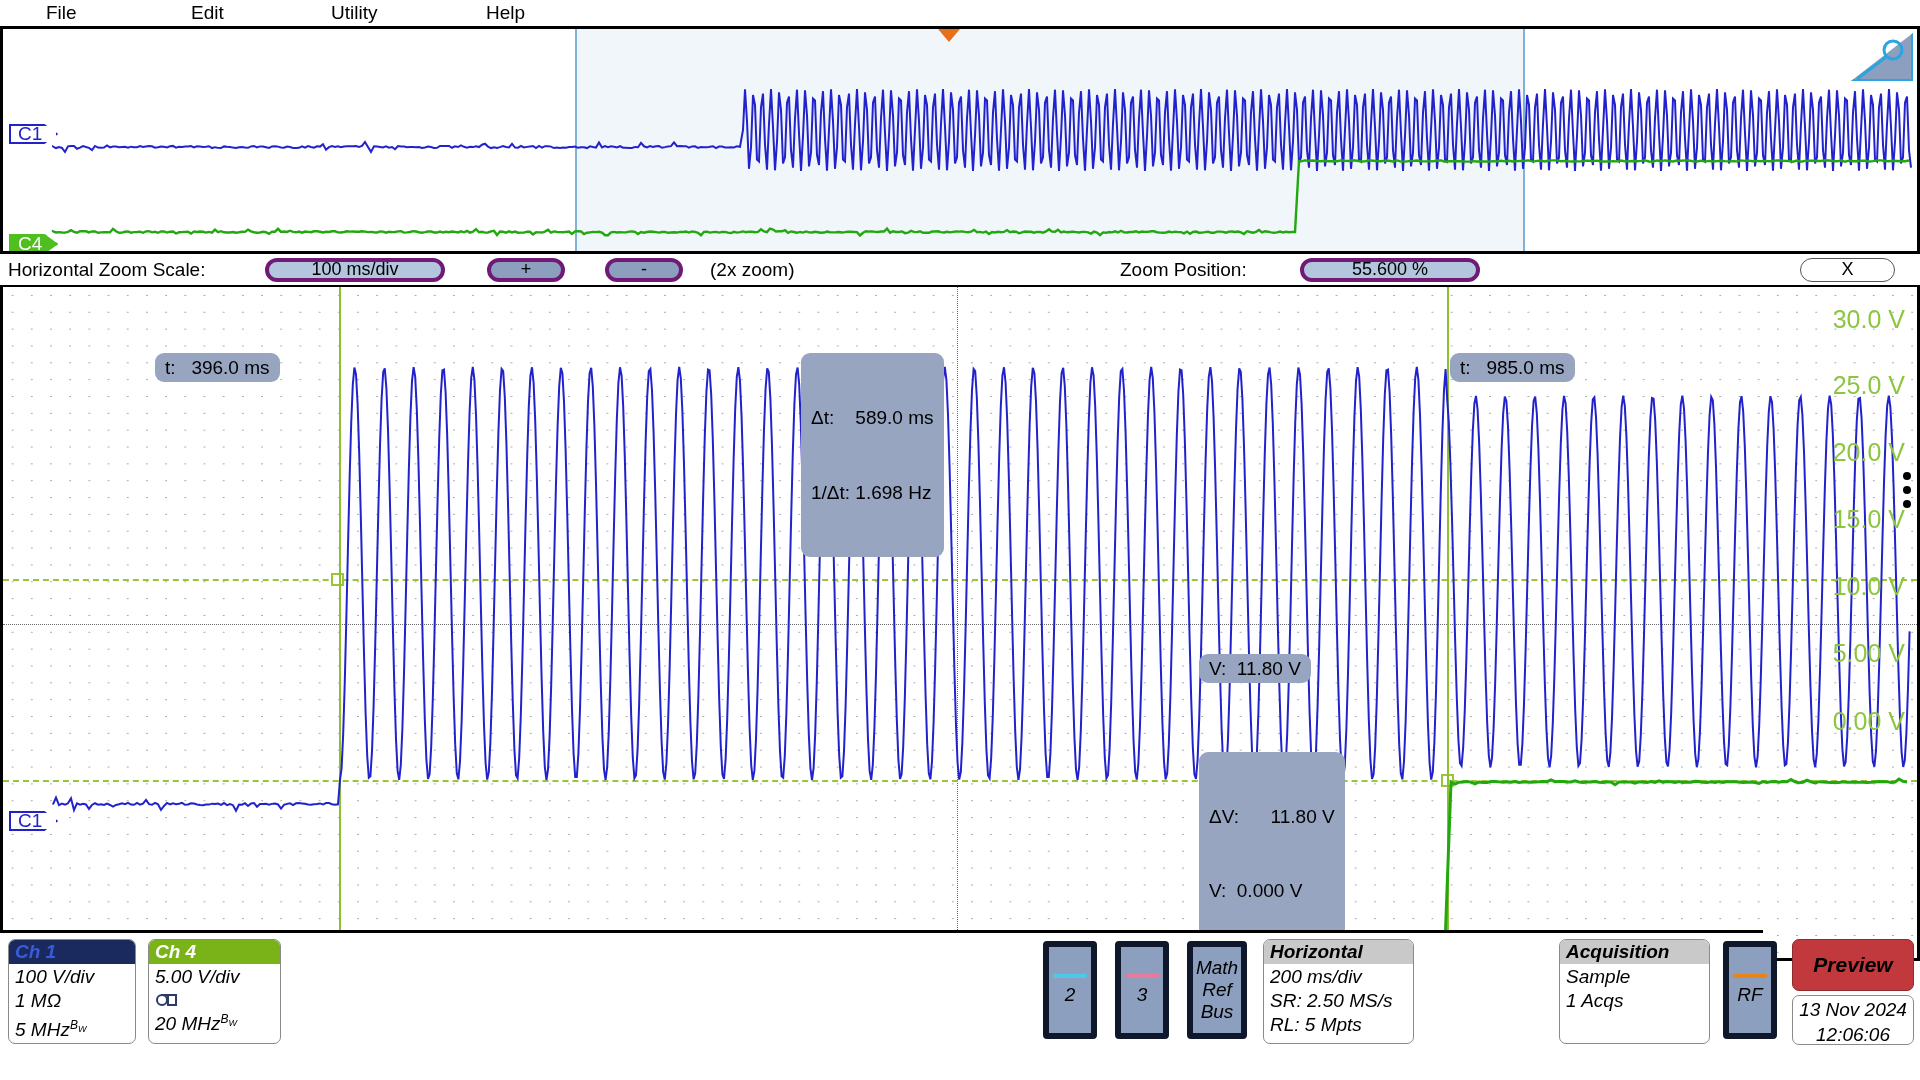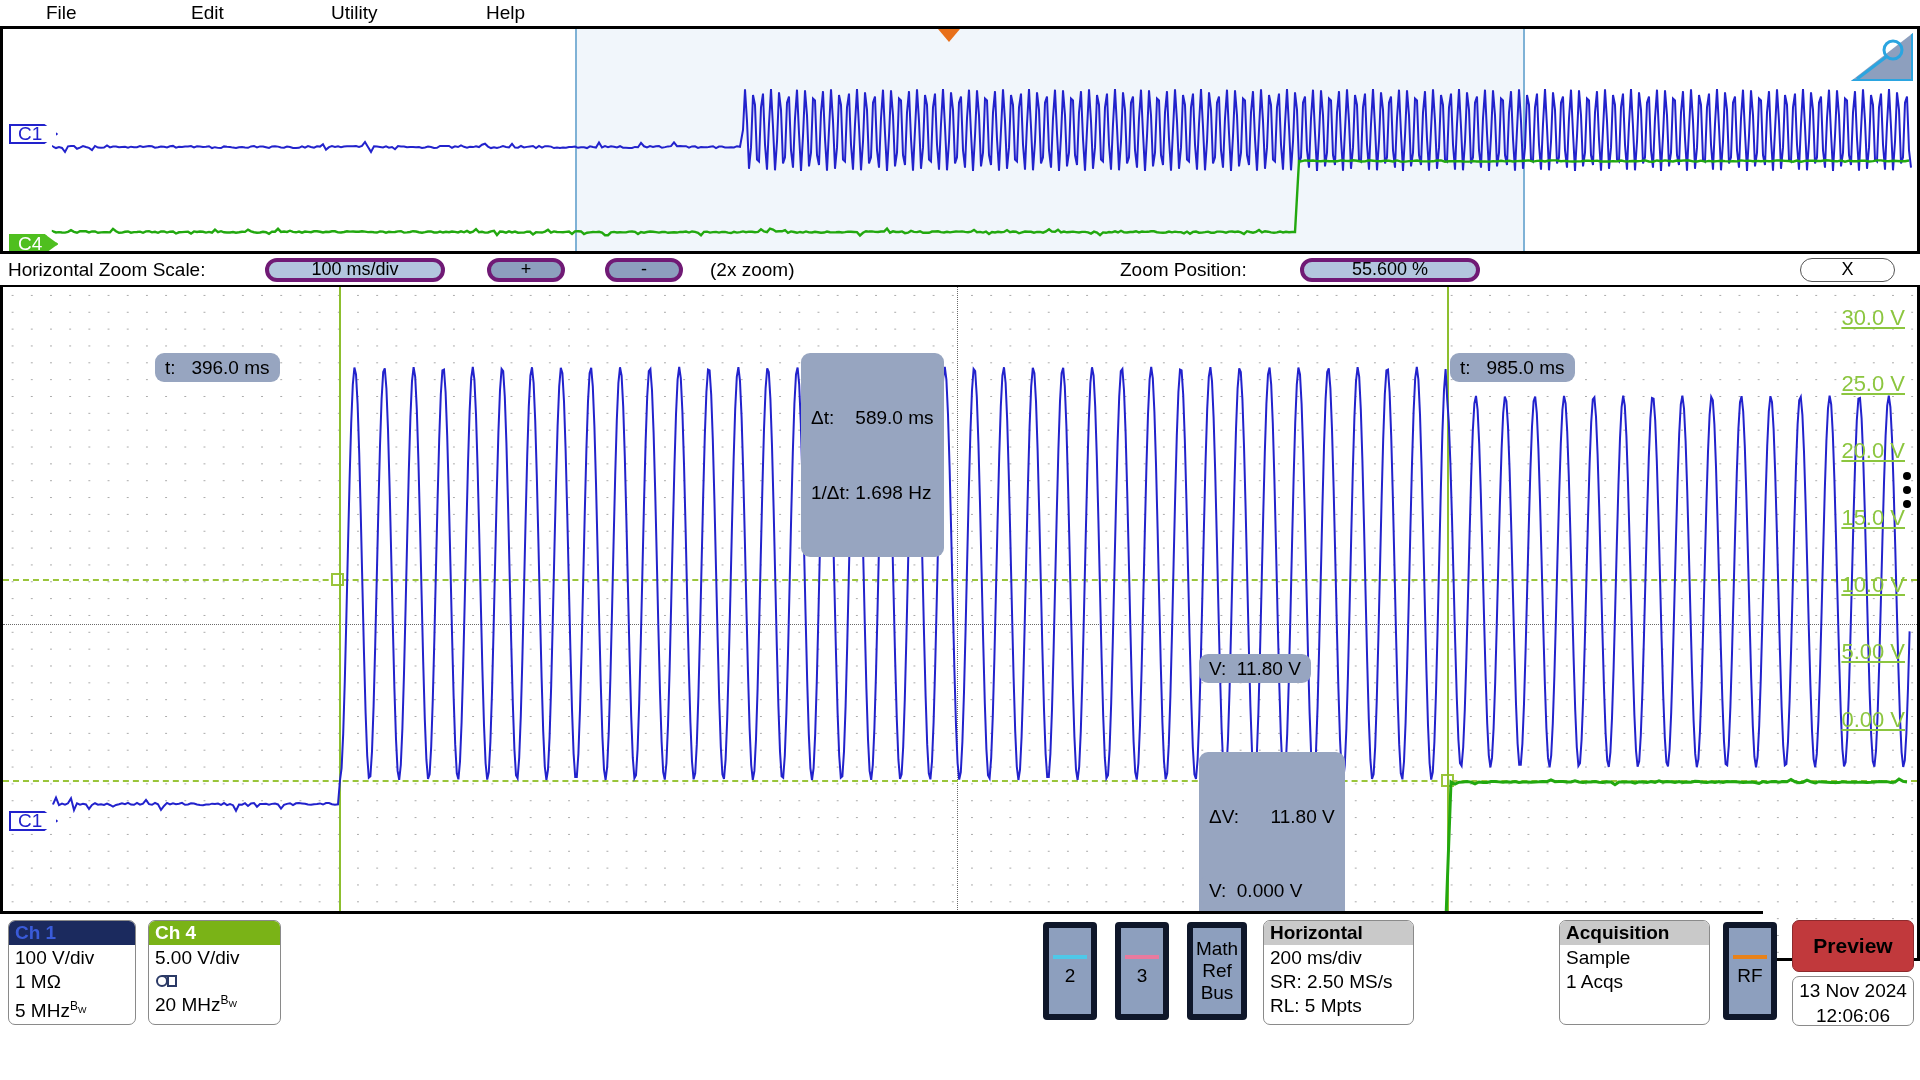--- a/index.html
+++ b/index.html
@@ -124,33 +124,33 @@
 
   .meas-box {
     position:absolute;
     background:#97a5c0; border-radius:9px;
     color:#000; font-size:19px;
     padding:2px 10px; white-space:pre; line-height:25px;
   }
 
   .vaxis-label {
     position:absolute; right:12px;
-    color:#8cc63f; font-size:22px; text-align:right;text-decoration:underline;
+    color:#8cc63f; font-size:25px; text-align:right;
   }
 
   .dots-menu {
     position:absolute; right:6px;
     display:flex; flex-direction:column; gap:6px;
   }
   .dots-menu i { display:block; width:8px; height:8px; border-radius:50%; background:#000; }
 
   
   #statusbar {
-    position:absolute; left:0; top:911px; width:1763px; height:119px;
-    background:#ffffff; border-top:3px solid #000;
+    position:absolute; left:0; top:930px; width:1763px; height:119px;
+    background:#ffffff; border-top:3px solid #000;font-style:italic;
   }
   .card {
     position:absolute; background:#ffffff;
     border:1px solid #8a8a8a; border-radius:7px; overflow:hidden;
   }
   .card-head {
     font-size:19px; padding:1px 6px; font-weight:bold;
   }
   .card-body { font-size:19px; padding:1px 6px; line-height:24px; }
   .card-body .row { white-space:nowrap; }

